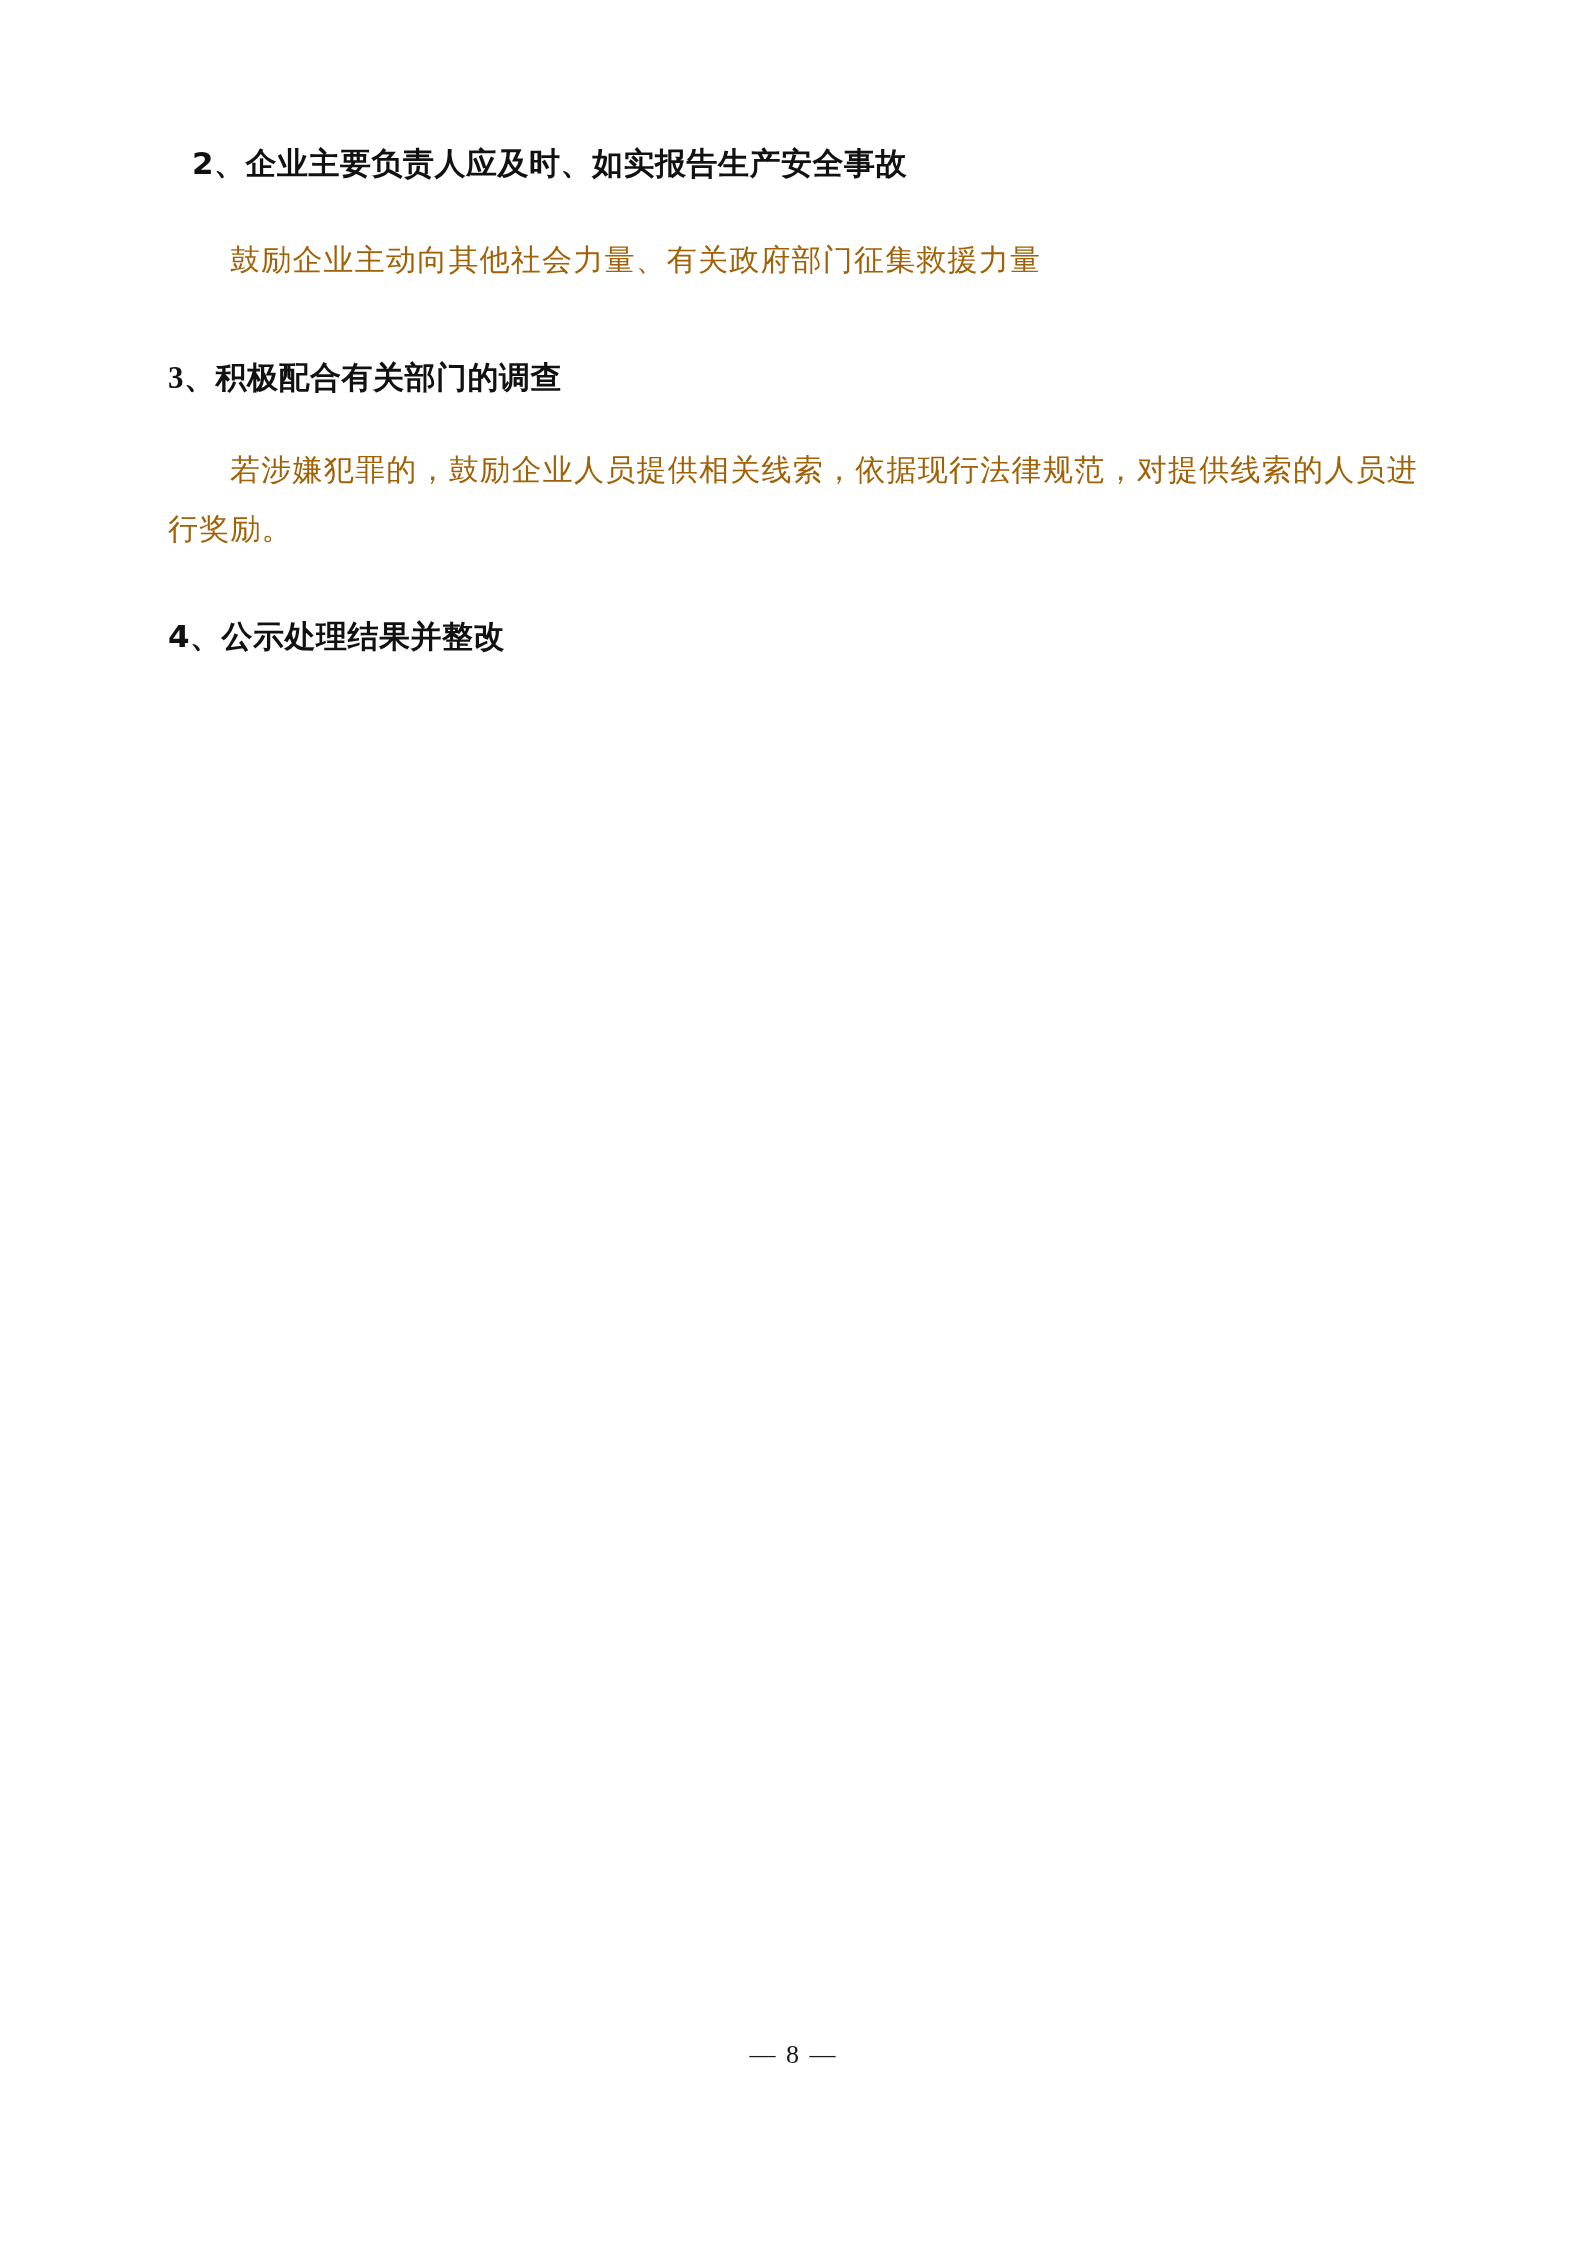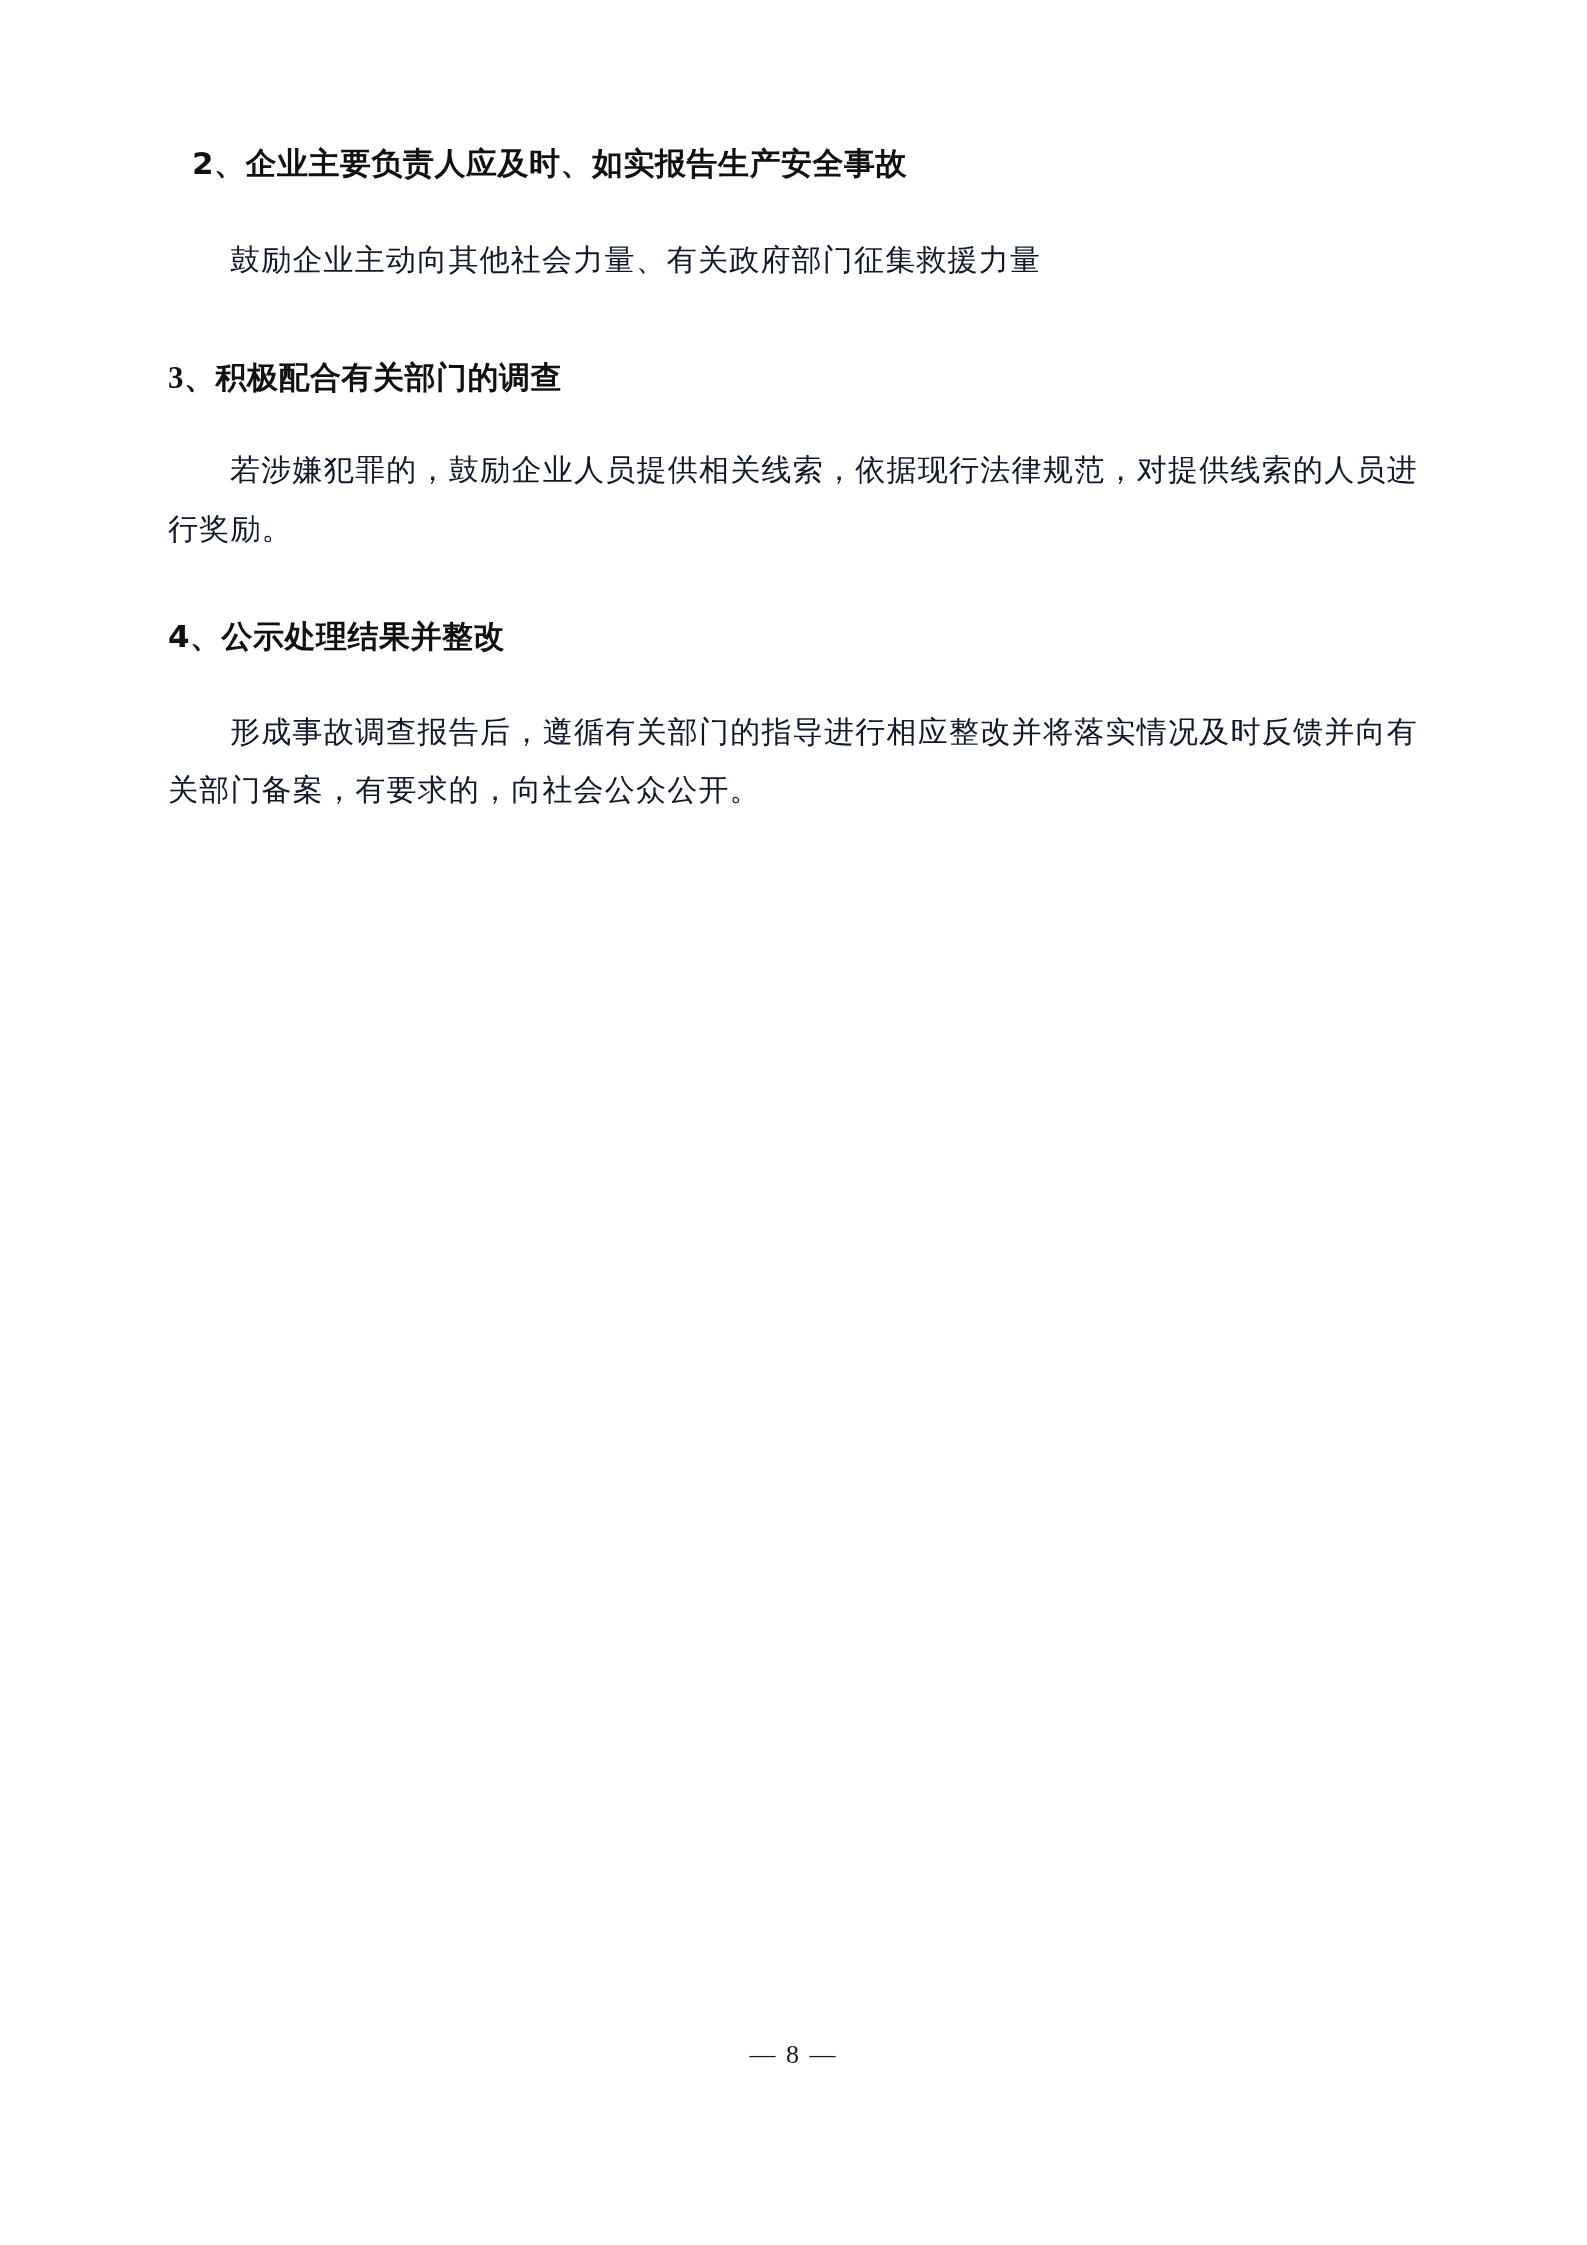--- a/index.html
+++ b/index.html
@@ -35,21 +35,21 @@
     margin: 0;
   }
   .h-1 { margin-top: 22px; margin-left: 24px; }
   .h-2 { margin-top: 66px; font-family: Liberation Serif, serif; }
   .h-3 { margin-top: 57px; }
 
   .para {
     font-family: "Liberation Serif", "DejaVu Serif", serif;
     font-size: 30px;
     line-height: 1.95;
-    color: #0f172a;
+    color: #a16207;
     margin: 0;
     text-align: justify;
     letter-spacing: 1.2px;
   }
   .p-indent { text-indent: 62px; }
   .p-1 { margin-top: 46px; }
   .p-2 { margin-top: 42px; }
   .p-3 { margin-top: 44px; }
 
   .footer {
@@ -70,18 +70,17 @@
 <div class="page">
   <div class="content">
 
     <h2 class="heading h-1">2、企业主要负责人应及时、如实报告生产安全事故</h2>
     <p class="para p-indent p-1">鼓励企业主动向其他社会力量、有关政府部门征集救援力量</p>
 
     <h2 class="heading h-2">3、积极配合有关部门的调查</h2>
     <p class="para p-indent p-2">若涉嫌犯罪的，鼓励企业人员提供相关线索，依据现行法律规范，对提供线索的人员进行奖励。</p>
 
     <h2 class="heading h-3">4、公示处理结果并整改</h2>
-    <p class="para p-indent p-3">形成事故调查报告后，遵循有关部门的指导进行相应整改并将落实情况及时反馈并向有关部门备案，有要求的，向社会公众公开。</p>
 
   </div>
 
   <div class="footer">— 8 —</div>
 </div>
 
 </body></html>

